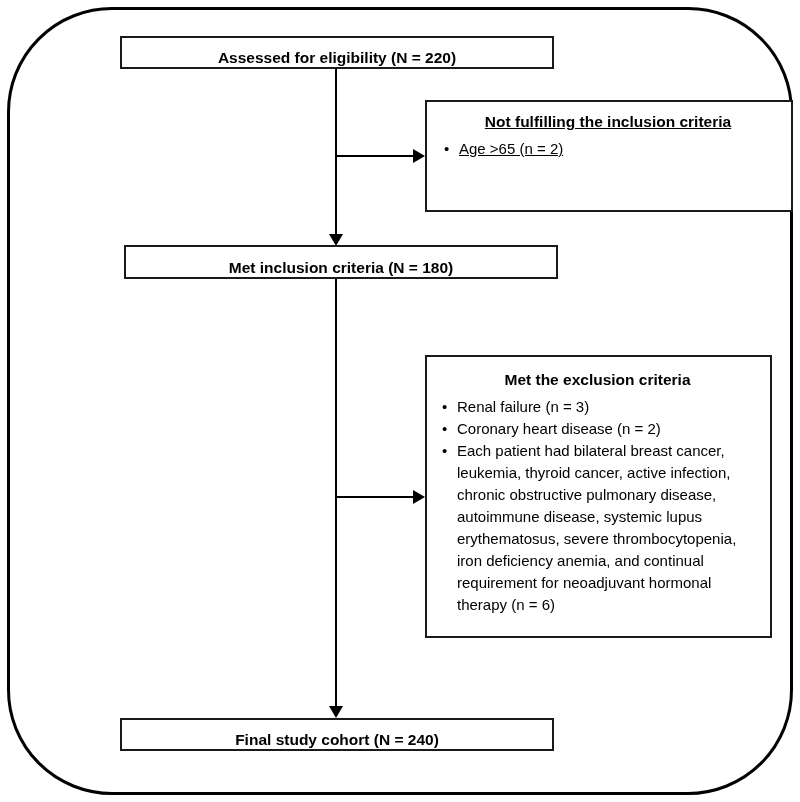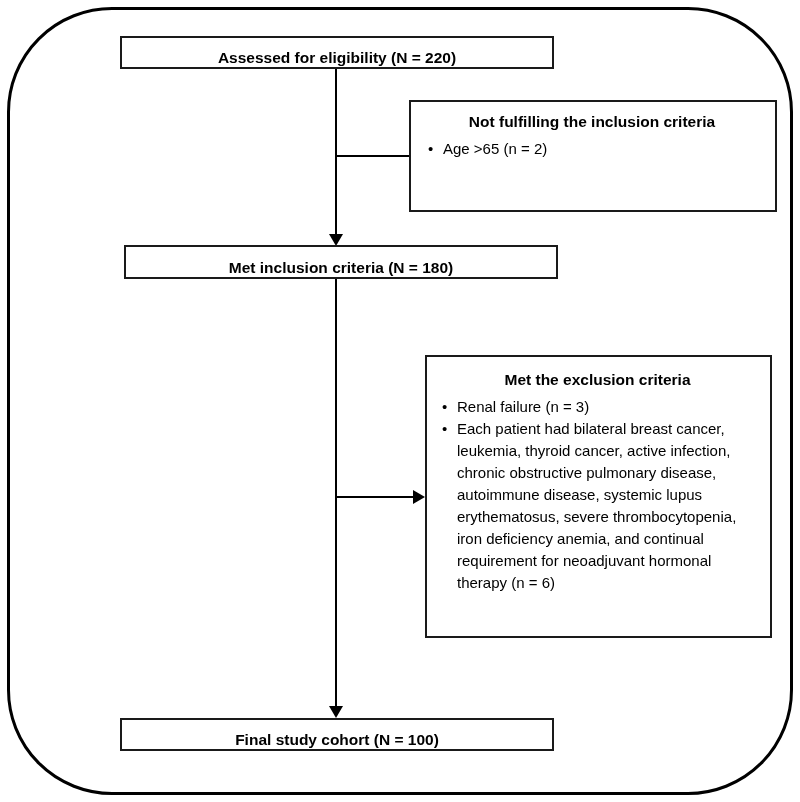--- a/index.html
+++ b/index.html
@@ -35,21 +35,21 @@
   .node.simple {
     display: flex;
     align-items: flex-end;
     justify-content: center;
     font-weight: bold;
     font-size: 15.5px;
   }
   .box-assessed   { left: 120px; top: 36px;  width: 434px; height: 33px; }
   .box-inclusion  { left: 124px; top: 245px; width: 434px; height: 34px; }
   .box-final      { left: 120px; top: 718px; width: 434px; height: 33px; }
-  .box-notfulfill { left: 409px; top: 100px; width: 368px; height: 112px; padding: 11px 14px 8px 12px; }
+  .box-notfulfill { left: 425px; top: 100px; width: 368px; height: 112px; padding: 11px 14px 8px 12px; text-decoration: underline; }
   .box-exclusion  { left: 425px; top: 355px; width: 347px; height: 283px; padding: 14px 12px 0 10px; }
   .detail-title {
     text-align: center;
     font-weight: bold;
     font-size: 15.5px;
     margin: 0 0 7px 0;
   }
   ul.bullets {
     list-style: none;
     margin: 0;
@@ -119,21 +119,22 @@
   <div class="line" style="left:335px; top:279px; width:2px; height:427px;"></div>
   <div class="arrowhead-down" style="left:329px; top:706px;"></div>
 
   <div class="line" style="left:336px; top:496px; width:77px; height:2px;"></div>
   <div class="arrowhead-right" style="left:413px; top:490px;"></div>
 
   <div class="node box-exclusion">
     <div class="detail-title">Met the exclusion criteria</div>
     <ul class="bullets">
       <li>Renal failure (n = 3)</li>
+      <li>Coronary heart disease (n = 2)</li>
       <li>Each patient had bilateral breast cancer, leukemia, thyroid cancer, active infection, chronic obstructive pulmonary disease, autoimmune disease, systemic lupus erythematosus, severe thrombocytopenia, iron deficiency anemia, and continual requirement for neoadjuvant hormonal therapy (n = 6)</li>
     </ul>
   </div>
 
   <div class="node simple box-final">
-    <span>Final study cohort (N = 100)</span>
+    <span>Final study cohort (N = 240)</span>
   </div>
 
 </div>
 
 </body></html>

